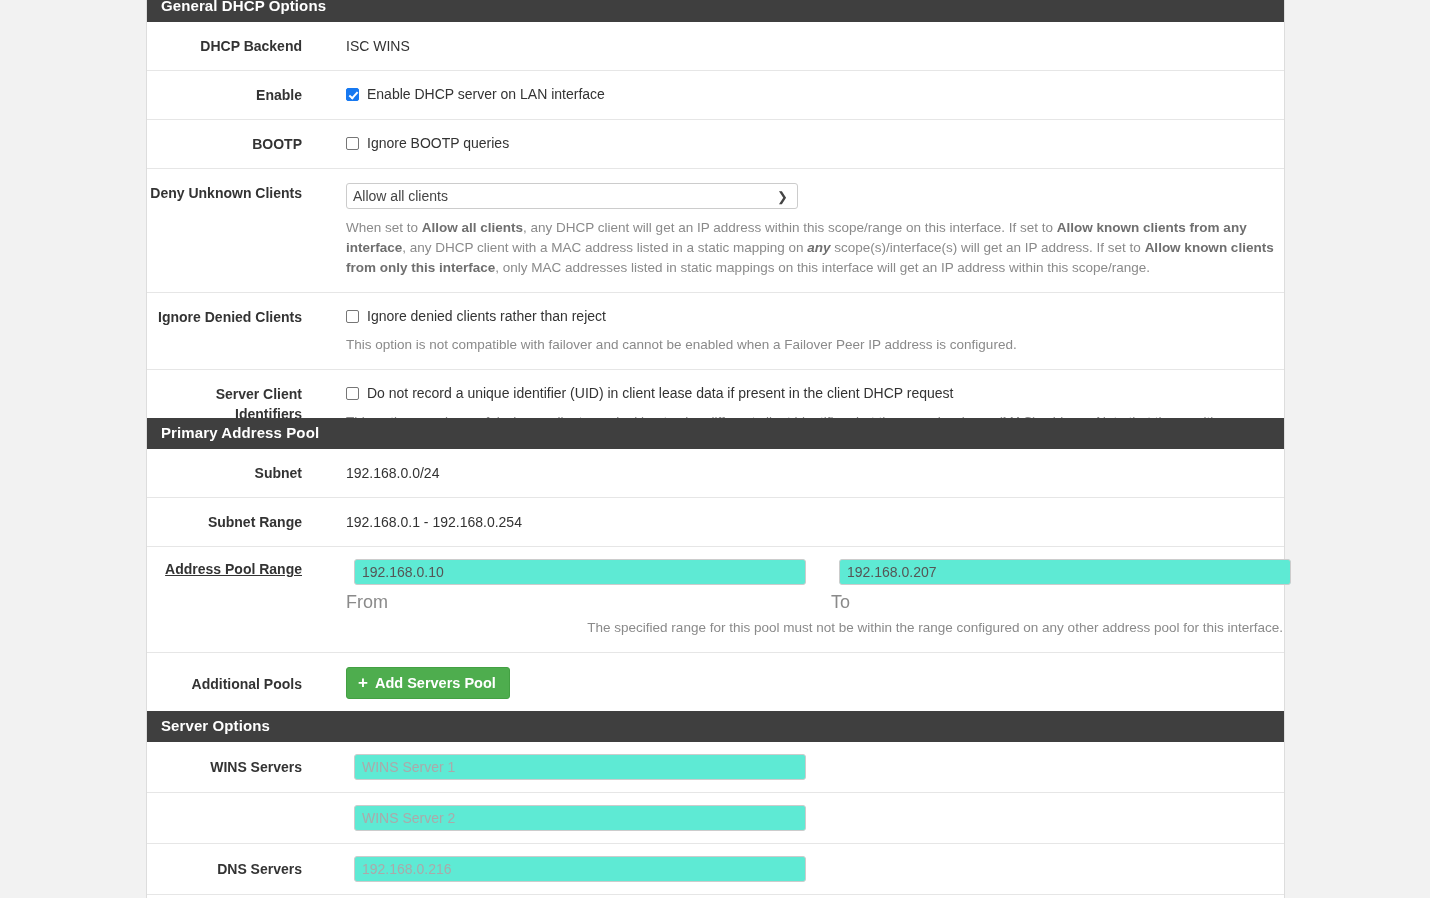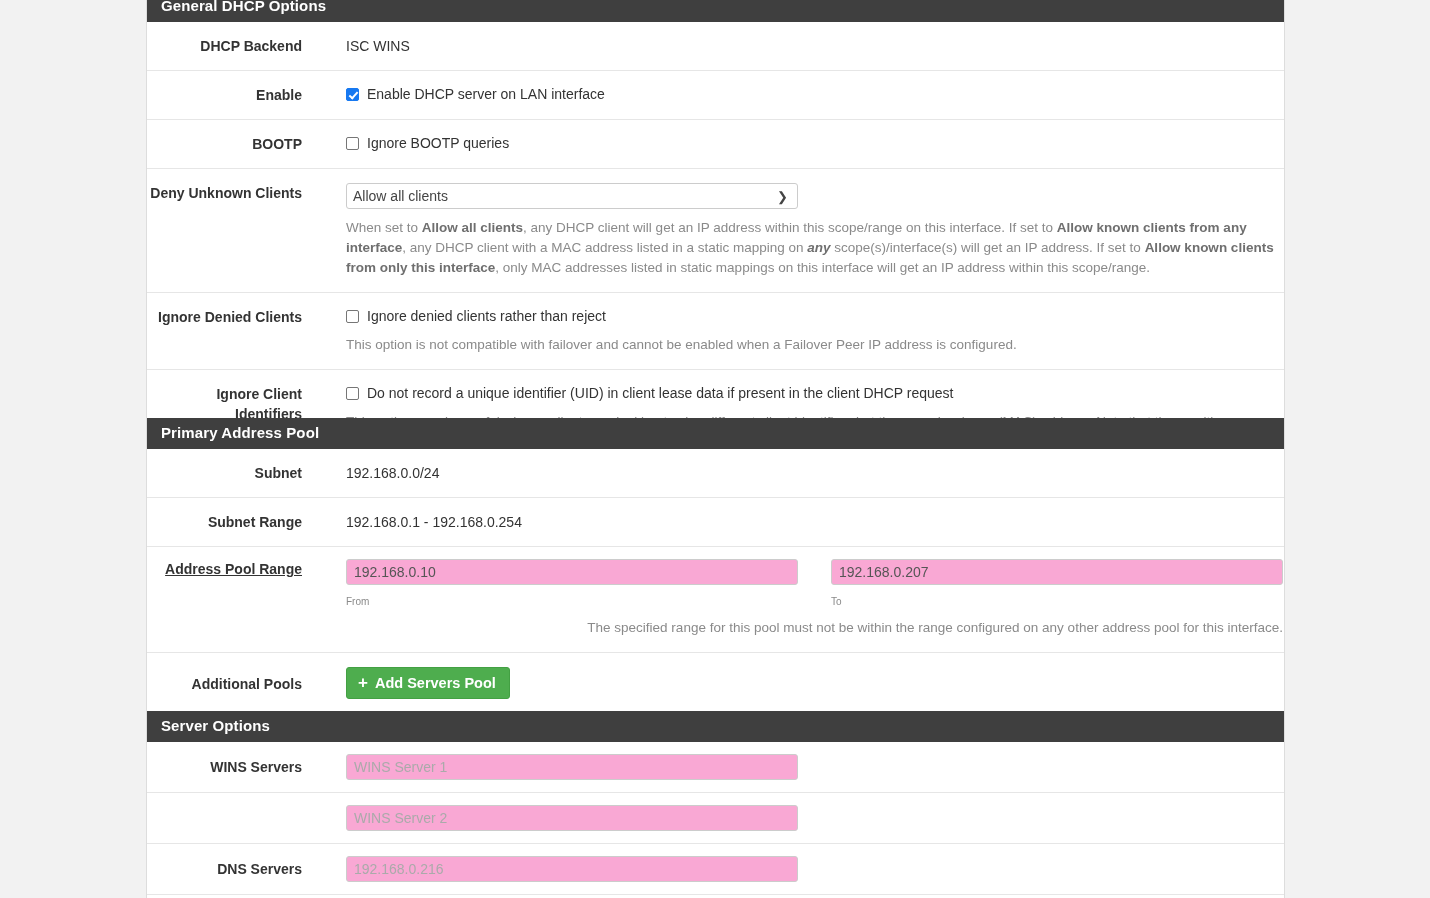--- a/index.html
+++ b/index.html
@@ -115,29 +115,30 @@
   }
 
   input.txt {
     height: 26px;
     font-family: "Liberation Sans", sans-serif;
     font-size: 14px;
     color: #555;
     padding: 2px 7px;
     border: 1px solid #ccc;
     border-radius: 3px;
-    background: #f9a8d4;
+    background: #5eead4;
     outline: none;
+    margin-left: 8px;
   }
   input.txt::placeholder { color: #aaa; }
   .w452 { width: 452px; }
 
   .two-col { display: flex; gap: 33px; }
   .col { width: 452px; }
-  .sub { color: #8a8a8a; font-size: 10px; margin-top: 7px; }
+  .sub { color: #8a8a8a; font-size: 18px; margin-top: 7px; }
 
   .btn-green {
     display: inline-flex;
     align-items: center;
     gap: 7px;
     background: #4ead4e;
     border: 1px solid #43a043;
     border-radius: 3px;
     color: #fff;
     font-size: 14.5px;
@@ -205,21 +206,21 @@
       <div class="fld">
         <label class="chk-line">
           <span class="cbox"></span>
           <span class="chk-text">Ignore denied clients rather than reject</span>
         </label>
         <div class="help">This option is not compatible with failover and cannot be enabled when a Failover Peer IP address is configured.</div>
       </div>
     </div>
 
     <div class="row">
-      <div class="lbl">Ignore Client Identifiers</div>
+      <div class="lbl">Server Client Identifiers</div>
       <div class="fld">
         <label class="chk-line">
           <span class="cbox"></span>
           <span class="chk-text">Do not record a unique identifier (UID) in client lease data if present in the client DHCP request</span>
         </label>
         <div class="help">This option may be useful when a client can dual boot using different client identifiers but the same hardware (MAC) address. Note that the resulting server behavior violates the official DHCP specification.</div>
       </div>
     </div>
   </div>
 

